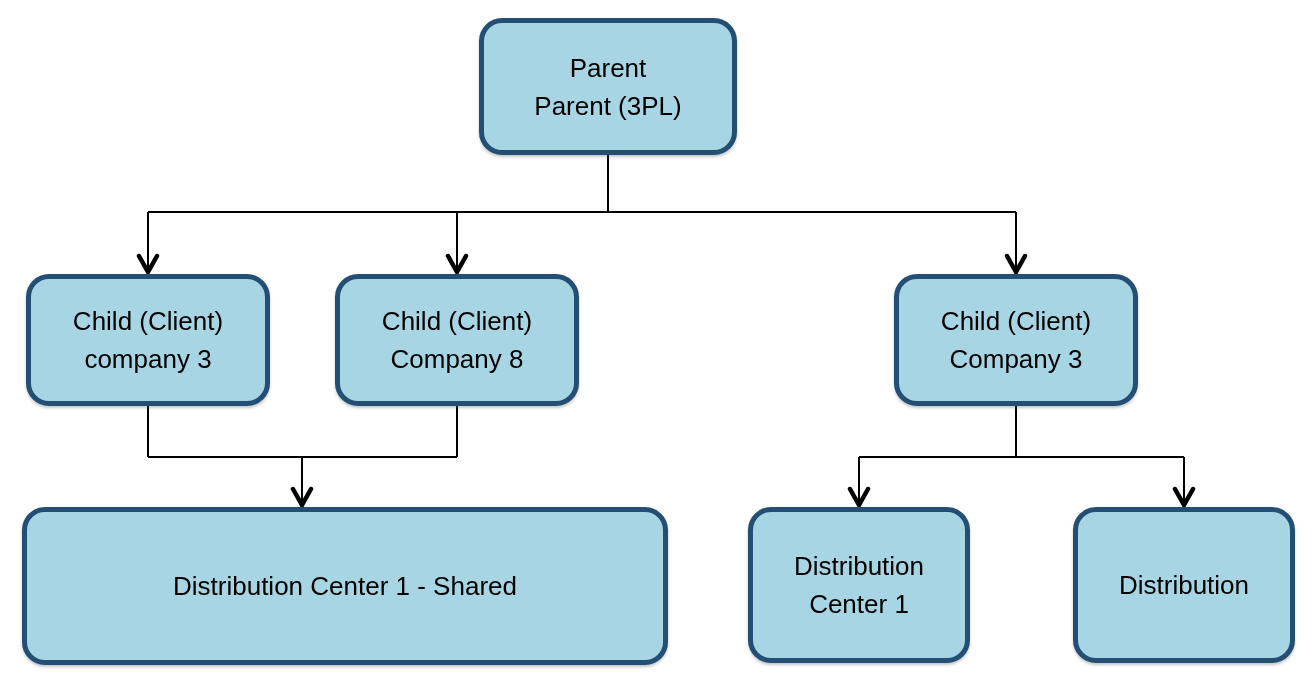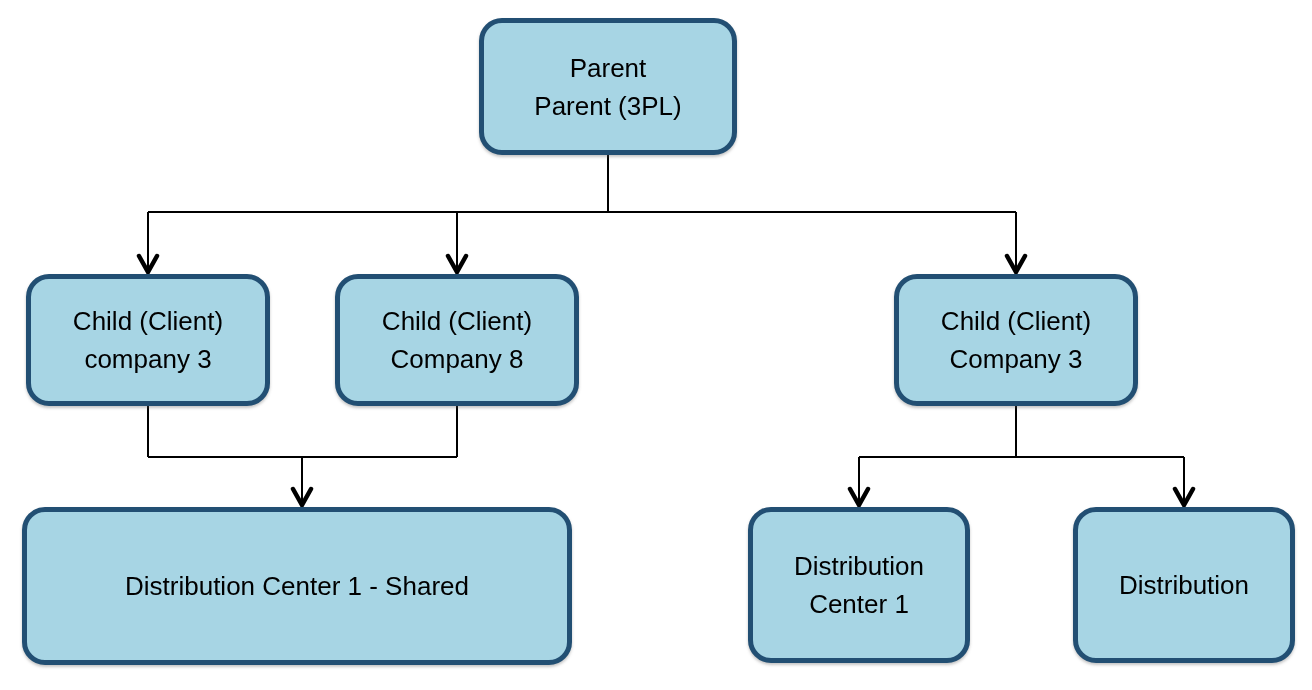--- a/index.html
+++ b/index.html
@@ -95,21 +95,21 @@
   <div class="node" style="left:335px; top:274px; width:244px; height:132px;">
     <span>Child (Client)</span>
     <span>Company 8</span>
   </div>
 
   <div class="node" style="left:894px; top:274px; width:244px; height:132px;">
     <span>Child (Client)</span>
     <span>Company 3</span>
   </div>
 
-  <div class="node" style="left:22px; top:507px; width:550px; height:158px;">
+  <div class="node" style="left:22px; top:507px; width:646px; height:158px;">
     <span>Distribution Center 1 - Shared</span>
   </div>
 
   <div class="node" style="left:748px; top:507px; width:222px; height:156px;">
     <span>Distribution</span>
     <span>Center 1</span>
   </div>
 
   <div class="node" style="left:1073px; top:507px; width:222px; height:156px;">
     <span>Distribution</span>

